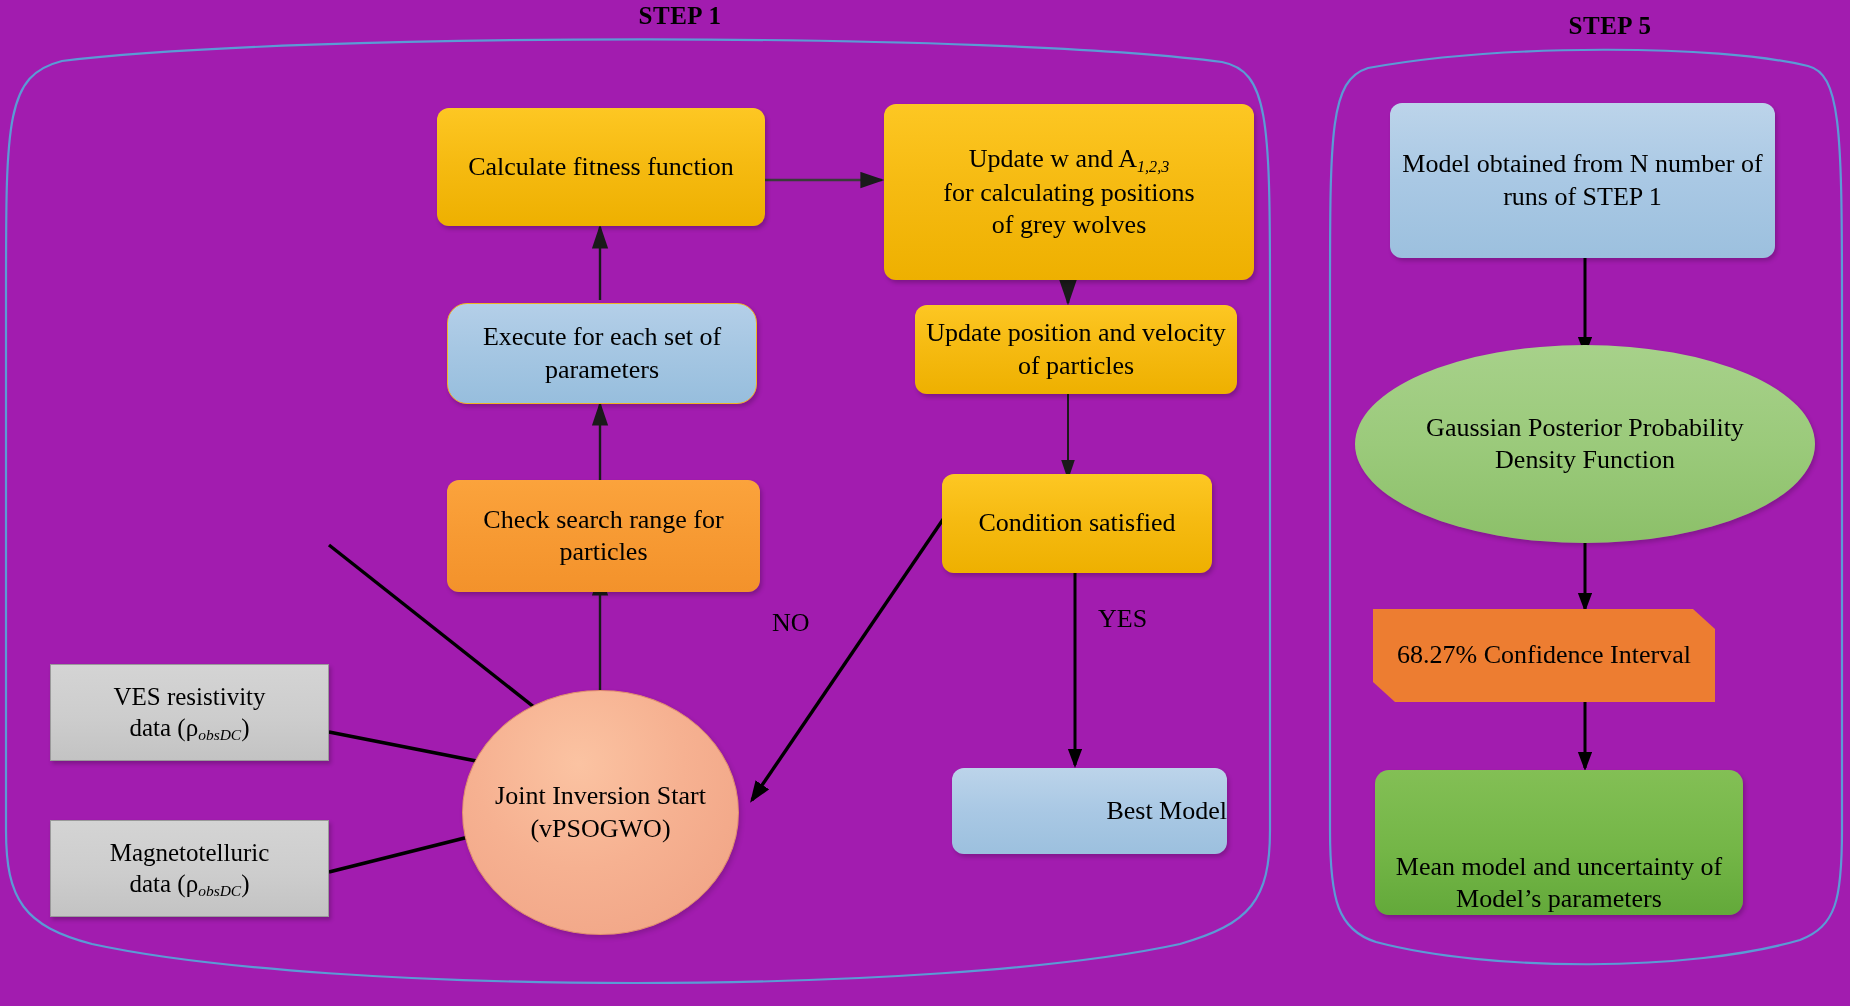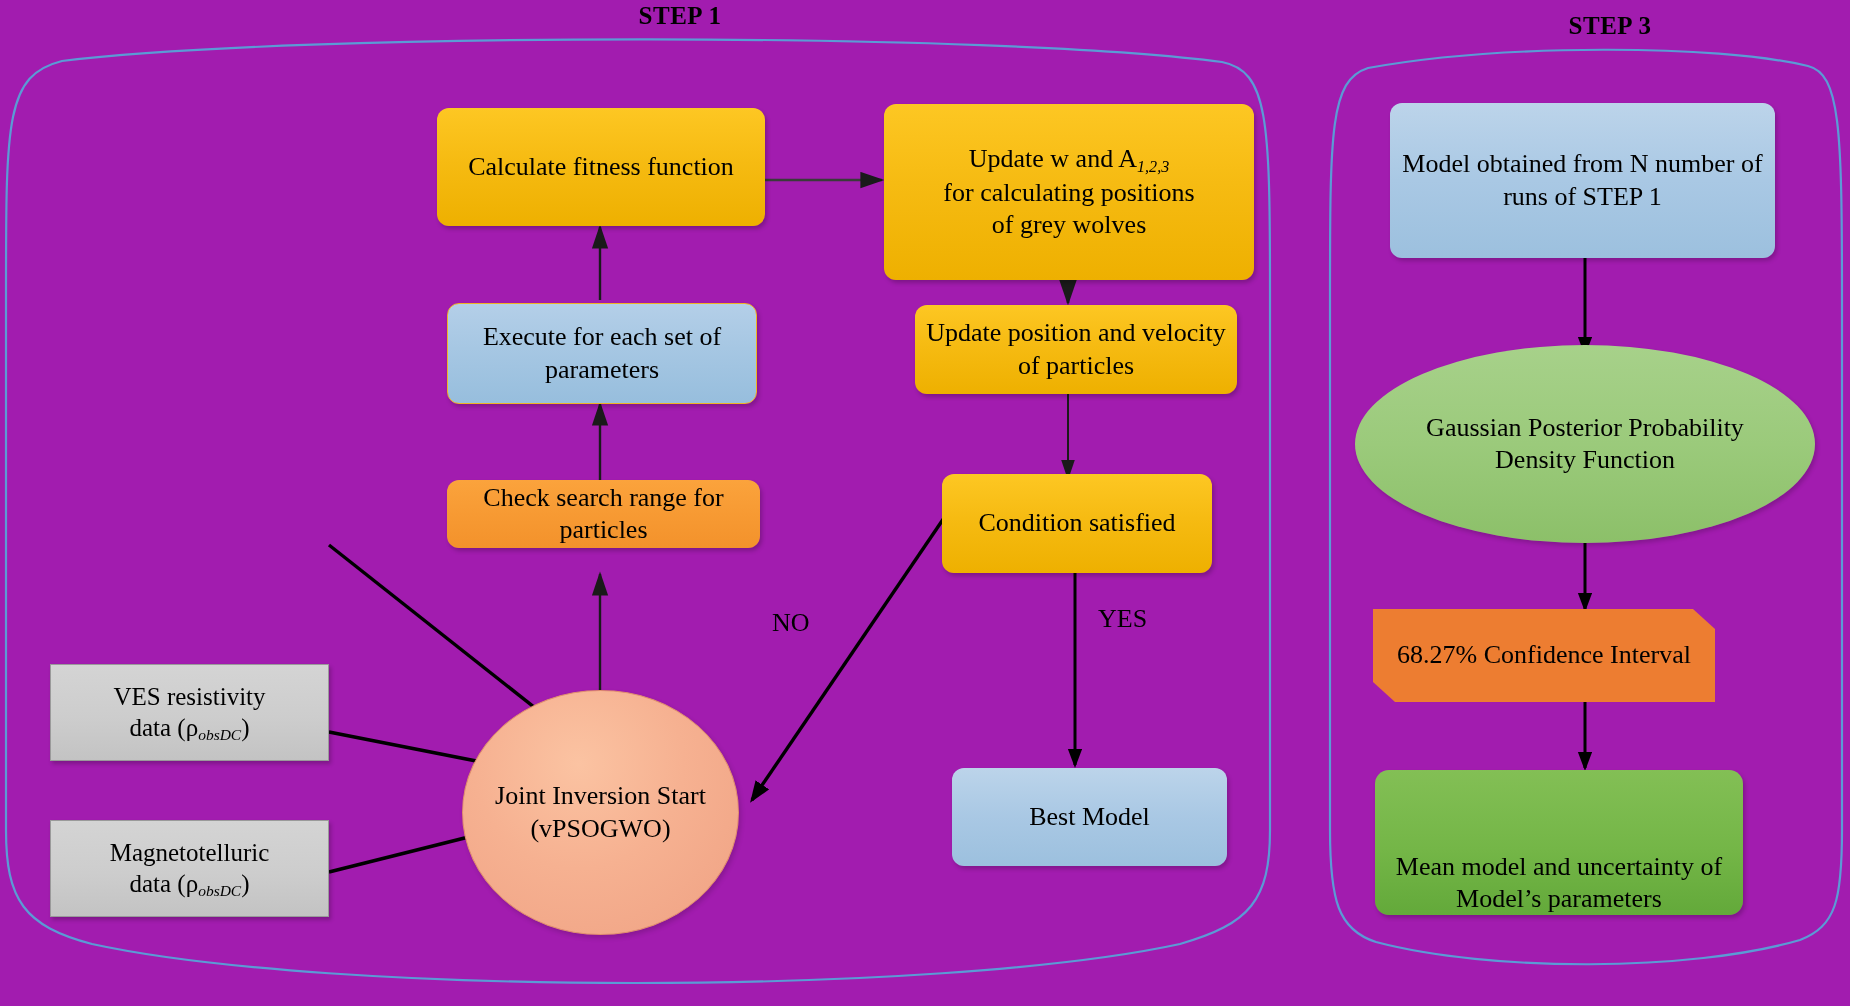--- a/index.html
+++ b/index.html
@@ -51,21 +51,21 @@
   }
   .n-orange {
     background: linear-gradient(180deg, #fba33c 0%, #f79a33 50%, #f3922b 100%);
     border-radius: 12px;
     box-shadow: 2px 3px 4px rgba(0,0,0,0.22);
     font-size: 26px;
   }
   .n-blue {
     background: linear-gradient(180deg, #b4cfe8 0%, #a6c7e3 45%, #97bedd 100%);
     border: 1px solid #f0b323;
-    border-radius: 12px;
+    border-radius: 20px;
     box-shadow: 2px 3px 4px rgba(0,0,0,0.20);
     font-size: 26px;
   }
   .n-blue-plain {
     background: linear-gradient(180deg, #bcd4ea 0%, #a9c8e4 50%, #9cc0de 100%);
     border-radius: 12px;
     box-shadow: 2px 3px 4px rgba(0,0,0,0.20);
     font-size: 26px;
   }
   .n-grey {
@@ -163,21 +163,21 @@
     <line x1="329" y1="732" x2="522" y2="770" stroke="#000000" stroke-width="3.6" marker-end="url(#ahFat)"></line>
 
     <line x1="329" y1="872" x2="528" y2="822" stroke="#000000" stroke-width="3.6" marker-end="url(#ahFat)"></line>
 
     <line x1="1585" y1="258" x2="1585" y2="353" stroke="#000000" stroke-width="3.0" marker-end="url(#ahFat)"></line>
     <line x1="1585" y1="487" x2="1585" y2="609" stroke="#000000" stroke-width="3.0" marker-end="url(#ahFat)"></line>
     <line x1="1585" y1="672" x2="1585" y2="768" stroke="#000000" stroke-width="3.0" marker-end="url(#ahFat)"></line>
   </svg>
 
   <div class="step-title" style="left:520px; top:2px; width:320px;">STEP 1</div>
-  <div class="step-title" style="left:1490px; top:12px; width:240px;">STEP 3</div>
+  <div class="step-title" style="left:1490px; top:12px; width:240px;">STEP 5</div>
 
   <div class="node n-yellow" style="left:437px; top:108px; width:328px; height:118px;">
     <span>Calculate fitness function</span>
   </div>
 
   <div class="node n-yellow" style="left:884px; top:104px; width:370px; height:176px; padding:0 10px;">
     <span>
       <span>Update w and A</span><sub>1,2,3</sub><br>
       <span>for calculating positions</span><br>
       <span>of grey wolves</span>
@@ -185,29 +185,29 @@
   </div>
 
   <div class="node n-blue" style="left:447px; top:303px; width:310px; height:101px;">
     <span>Execute for each set of parameters</span>
   </div>
 
   <div class="node n-yellow" style="left:915px; top:305px; width:322px; height:89px;">
     <span>Update position and velocity of particles</span>
   </div>
 
-  <div class="node n-orange" style="left:447px; top:480px; width:313px; height:68px;">
+  <div class="node n-orange" style="left:447px; top:480px; width:313px; height:112px;">
     <span>Check search range for particles</span>
   </div>
 
   <div class="node n-yellow" style="left:942px; top:474px; width:270px; height:99px;">
     <span>Condition satisfied</span>
   </div>
 
-  <div class="node n-blue-plain" style="left:952px; top:768px; width:275px; height:98px;">
+  <div class="node n-blue-plain" style="left:952px; top:768px; width:275px; height:86px;justify-content:flex-end;">
     <span>Best Model</span>
   </div>
 
   <div class="node n-circle" style="left:462px; top:690px; width:277px; height:245px;">
     <span style="display:block; width:82%;">Joint Inversion Start (vPSOGWO)</span>
   </div>
 
 
   <div class="node n-grey" style="left:50px; top:664px; width:279px; height:97px;">
     <span>

